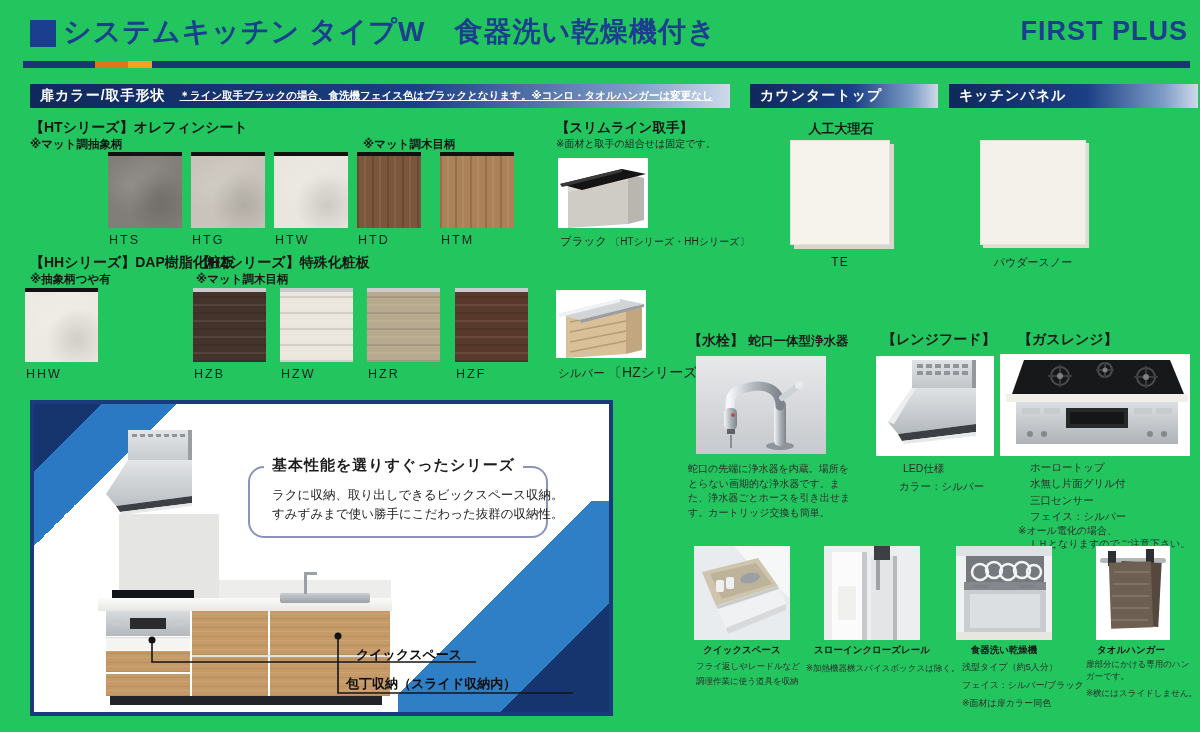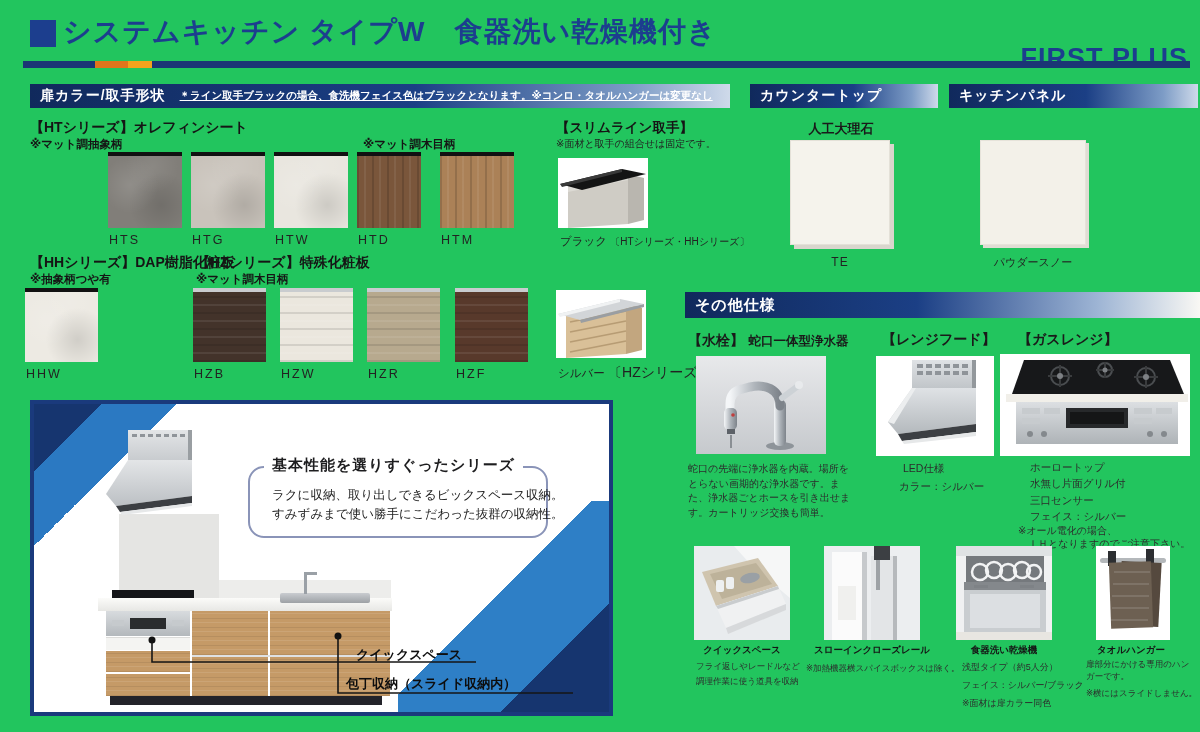--- a/index.html
+++ b/index.html
@@ -2,21 +2,21 @@
 <html><head>
 <meta charset="utf-8">
 <style>
   html,body{margin:0;padding:0;background:#e9e8e4;}
   .page{position:relative;width:1200px;height:732px;background:#22c55e;overflow:hidden;
         font-family:"Liberation Sans","DejaVu Sans",sans-serif;color:#1a1a1a;}
   .abs{position:absolute;}
   
   .hdr-square{left:30px;top:20px;width:26px;height:27px;background:#1c3e8e;}
   .hdr-title{left:63px;top:13px;font-size:28px;font-weight:800;color:#1c3e8e;letter-spacing:1px;white-space:nowrap;}
-  .hdr-brand{left:958px;top:16px;width:230px;font-size:27px;font-weight:800;color:#1c3e8e;text-align:right;letter-spacing:1px;margin-top:27px;}
+  .hdr-brand{left:958px;top:16px;width:230px;font-size:27px;font-weight:800;color:#1c3e8e;text-align:right;letter-spacing:1px;}
   .hdr-rule{left:23px;top:61px;width:1167px;height:7px;background:#1b3575;}
   .hdr-rule i{position:absolute;top:0;height:7px;display:block;}
   
   .secbar{height:24px;background:linear-gradient(90deg,#10295c 0%,#1b3f85 55%,#7d9cc6 86%,#cfdaea 100%);
           color:#fff;display:flex;align-items:center;padding:0 10px;box-sizing:border-box;white-space:nowrap;}
   .secbar b{font-size:14px;font-weight:800;letter-spacing:1px;}
   .secbar .note{font-size:10.5px;margin-left:14px;text-decoration:underline;font-weight:600;}
   .secbar.fadeout{background:linear-gradient(90deg,#10295c 0%,#1b3f85 45%,#9db4d4 80%,#f9f8f4 100%);}
   
   .sw{position:absolute;}
@@ -164,23 +164,20 @@
     <span style="font-size:14px;">〔HZシリーズ〕</span>
   </div>
 
   <div class="abs" style="left:790px;top:120px;width:102px;text-align:center;font-size:13px;font-weight:800;">人工大理石</div>
   <div class="abs" style="left: 790px; top: 140px; width: 100px; height: 105px; box-shadow: rgb(217, 214, 205) 4px 4px 0px; border: 1px solid rgb(228, 225, 216); box-sizing: border-box; background-color: rgb(245, 243, 236);"></div>
   <div class="abs" style="left:790px;top:255px;width:100px;text-align:center;font-size:12px;color:#222;letter-spacing:1px;">TE</div>
 
   <div class="abs" style="left: 980px; top: 140px; width: 106px; height: 105px; box-shadow: rgb(224, 221, 212) 3px 3px 0px; border: 1px solid rgb(230, 227, 218); box-sizing: border-box; background-color: rgb(243, 241, 233);"></div>
   <div class="abs" style="left:968px;top:255px;width:130px;text-align:center;font-size:11px;color:#222;">パウダースノー</div>
 
-  <div class="abs secbar fadeout" style="left:685px;top:292px;width:515px;height:26px;">
-    <b style="font-size:15px;">その他仕様</b>
-  </div>
 
   <div class="abs" style="left:688px;top:331px;">
     <span class="item-hdr">【水栓】</span>
     <span class="item-sub">蛇口一体型浄水器</span>
   </div>
   <div class="photo abs" style="left:696px;top:356px;width:130px;height:98px;background:linear-gradient(#e8e9eb,#c6c9cd);">
     <svg width="130" height="98" viewBox="0 0 130 98">
       <defs>
         <linearGradient id="chrome" x1="0" y1="0" x2="1" y2="0">
           <stop offset="0" stop-color="#f4f6f8"></stop>

